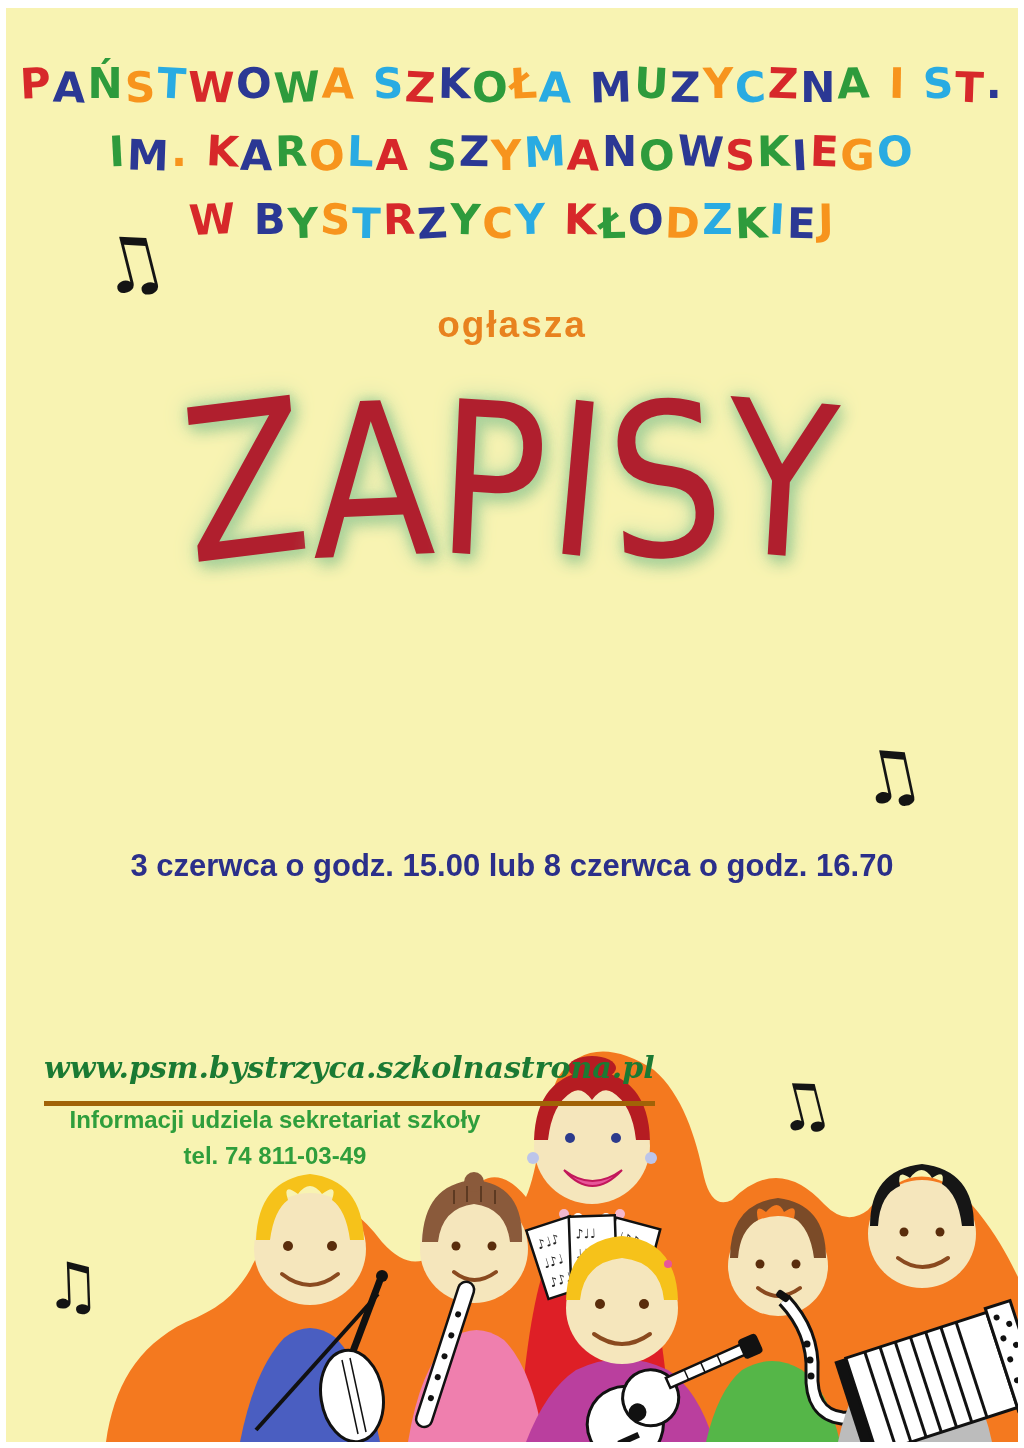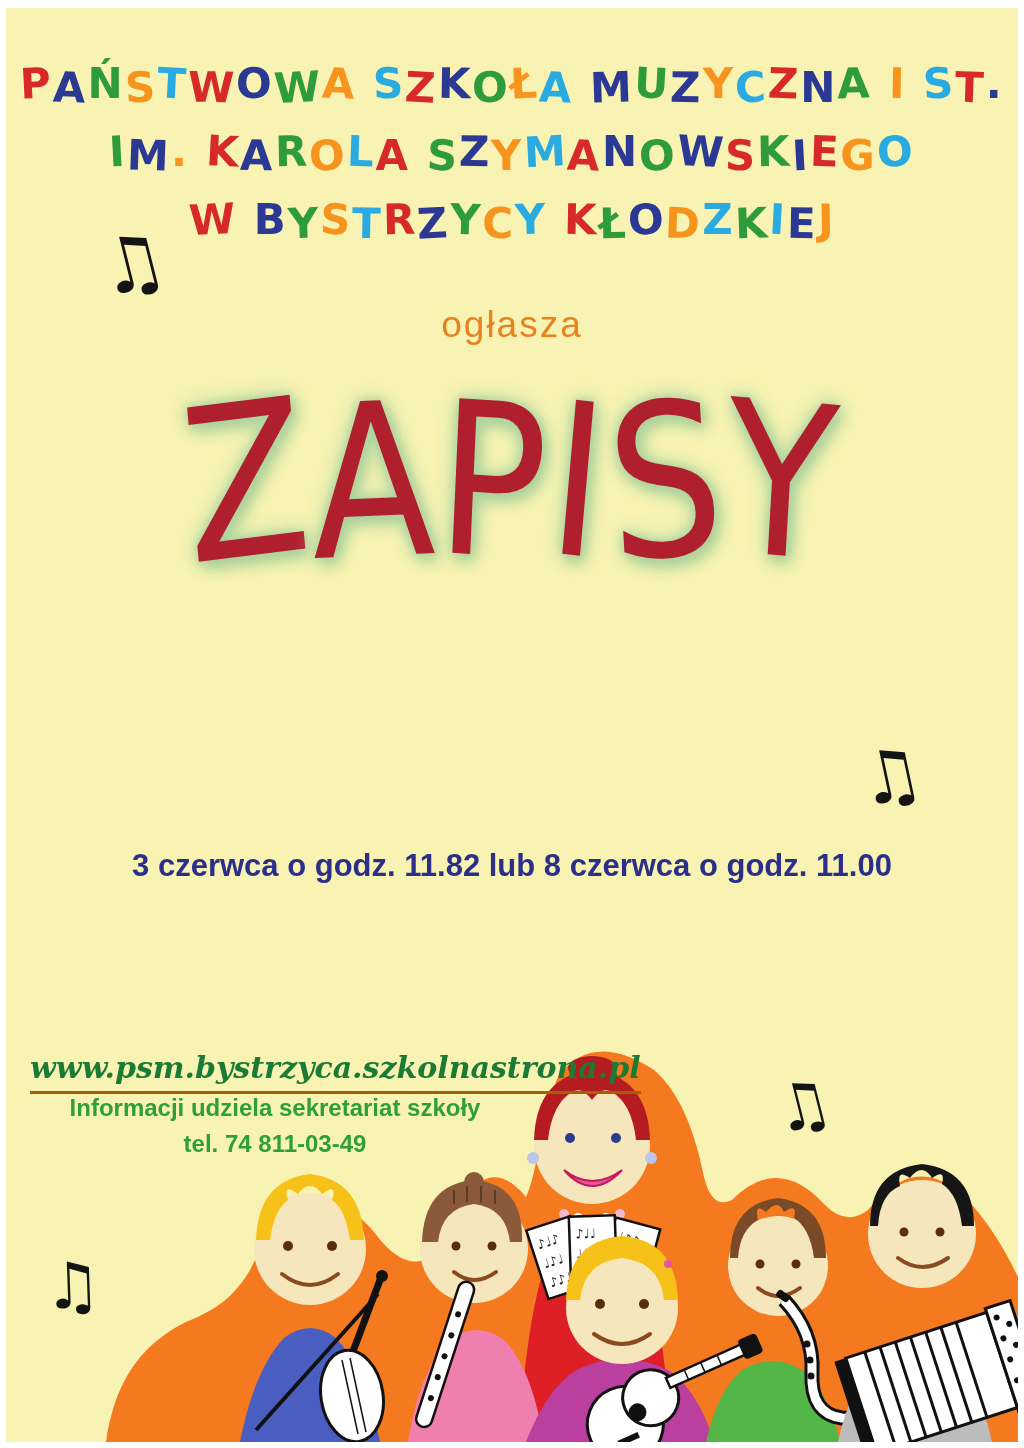--- a/index.html
+++ b/index.html
@@ -15,21 +15,21 @@
   .school-line span{display:inline-block;}
 
   
   .note{position:absolute;color:#141414;font-family:"DejaVu Sans",sans-serif;line-height:1;}
   .note.n1{left:92px;top:218px;font-size:76px;transform:rotate(-14deg);}
   .note.n2{left:852px;top:732px;font-size:72px;transform:rotate(-12deg);}
   .note.n3{left:768px;top:1066px;font-size:64px;transform:rotate(-14deg);z-index:3;}
   .note.n4{left:38px;top:1246px;font-size:64px;transform:rotate(-2deg);z-index:3;}
 
   .announce{position:absolute;top:296px;left:0;width:100%;text-align:center;
-            font-size:37px;font-weight:normal;color:#e8821f;letter-spacing:2px;}
+            font-size:37px;font-weight:bold;color:#e8821f;letter-spacing:2px;}
 
   .zapisy{position:absolute;top:368px;left:0;width:100%;margin:0;text-align:center;
           font-family:"DejaVu Sans",sans-serif;font-weight:400;font-size:180px;
           color:#b01f2e;transform:scaleY(1.18);transform-origin:top center;
           letter-spacing:4px;line-height:1;}
   .zapisy span{display:inline-block;
           text-shadow:0 0 10px #a9d29a,0 0 22px #b7d9a8,4px 6px 14px #9cc78c;}
 
   .subtitle{position:absolute;top:668px;left:0;width:100%;text-align:center;
             font-size:55px;font-weight:bold;color:#ef8b1e;letter-spacing:1px;}
@@ -40,21 +40,21 @@
              font-size:31px;font-weight:bold;color:#2b2f8a;}
 
   .inst-heading{position:absolute;top:912px;left:0;width:100%;text-align:center;
                 font-size:29px;font-weight:bold;color:#9c2a23;}
   .inst-list{position:absolute;top:952px;left:0;width:100%;text-align:center;
              font-size:25px;font-weight:bold;color:#9c2a23;letter-spacing:0px;}
 
   .contact{position:absolute;top:1042px;left:24px;width:490px;text-align:center;z-index:3;}
   .website{display:inline-block;font-family:"DejaVu Serif",serif;font-style:italic;
            font-weight:bold;font-size:30px;color:#1b7a33;text-decoration:none;
-           border-bottom:3px solid #a16207;padding-bottom:6px;cursor:pointer;}
+           border-bottom:5px solid #a16207;padding-bottom:16px;cursor:pointer;margin-left:14px;}
   .contact-info{margin-top:0;font-size:24px;font-weight:bold;color:#2f9e3c;}
   .contact-phone{margin-top:8px;font-size:24px;font-weight:bold;color:#2f9e3c;}
 
   .illustration{position:absolute;left:0;bottom:0;width:1012px;height:400px;z-index:2;}
 </style>
 </head>
 <body>
 
 <div class="page">
   <div class="poster">
@@ -68,21 +68,21 @@
     <div class="note n1">♫</div>
     <div class="note n2">♫</div>
     <div class="note n3">♫</div>
     <div class="note n4">♫</div>
 
     <div class="announce">ogłasza</div>
 
     <h1 class="zapisy"><span style="transform: rotate(-6deg);">Z</span><span style="transform: rotate(-2deg);">A</span><span style="transform: rotate(3deg);">P</span><span style="transform: rotate(6deg);">I</span><span style="transform: rotate(-4deg);">S</span><span style="transform: rotate(4deg);">Y</span></h1>
 
 
-    <div class="aud-dates">3 czerwca o godz. 11.82 lub 8 czerwca o godz. 11.00</div>
+    <div class="aud-dates">3 czerwca o godz. 15.00 lub 8 czerwca o godz. 16.70</div>
 
 
     <div class="contact">
       <a class="website">www.psm.bystrzyca.szkolnastrona.pl</a>
       <div class="contact-info">Informacji udziela sekretariat szkoły</div>
       <div class="contact-phone">tel. 74 811-03-49</div>
     </div>
 
     <svg class="illustration" viewBox="0 0 1012 400" preserveAspectRatio="none">
 

